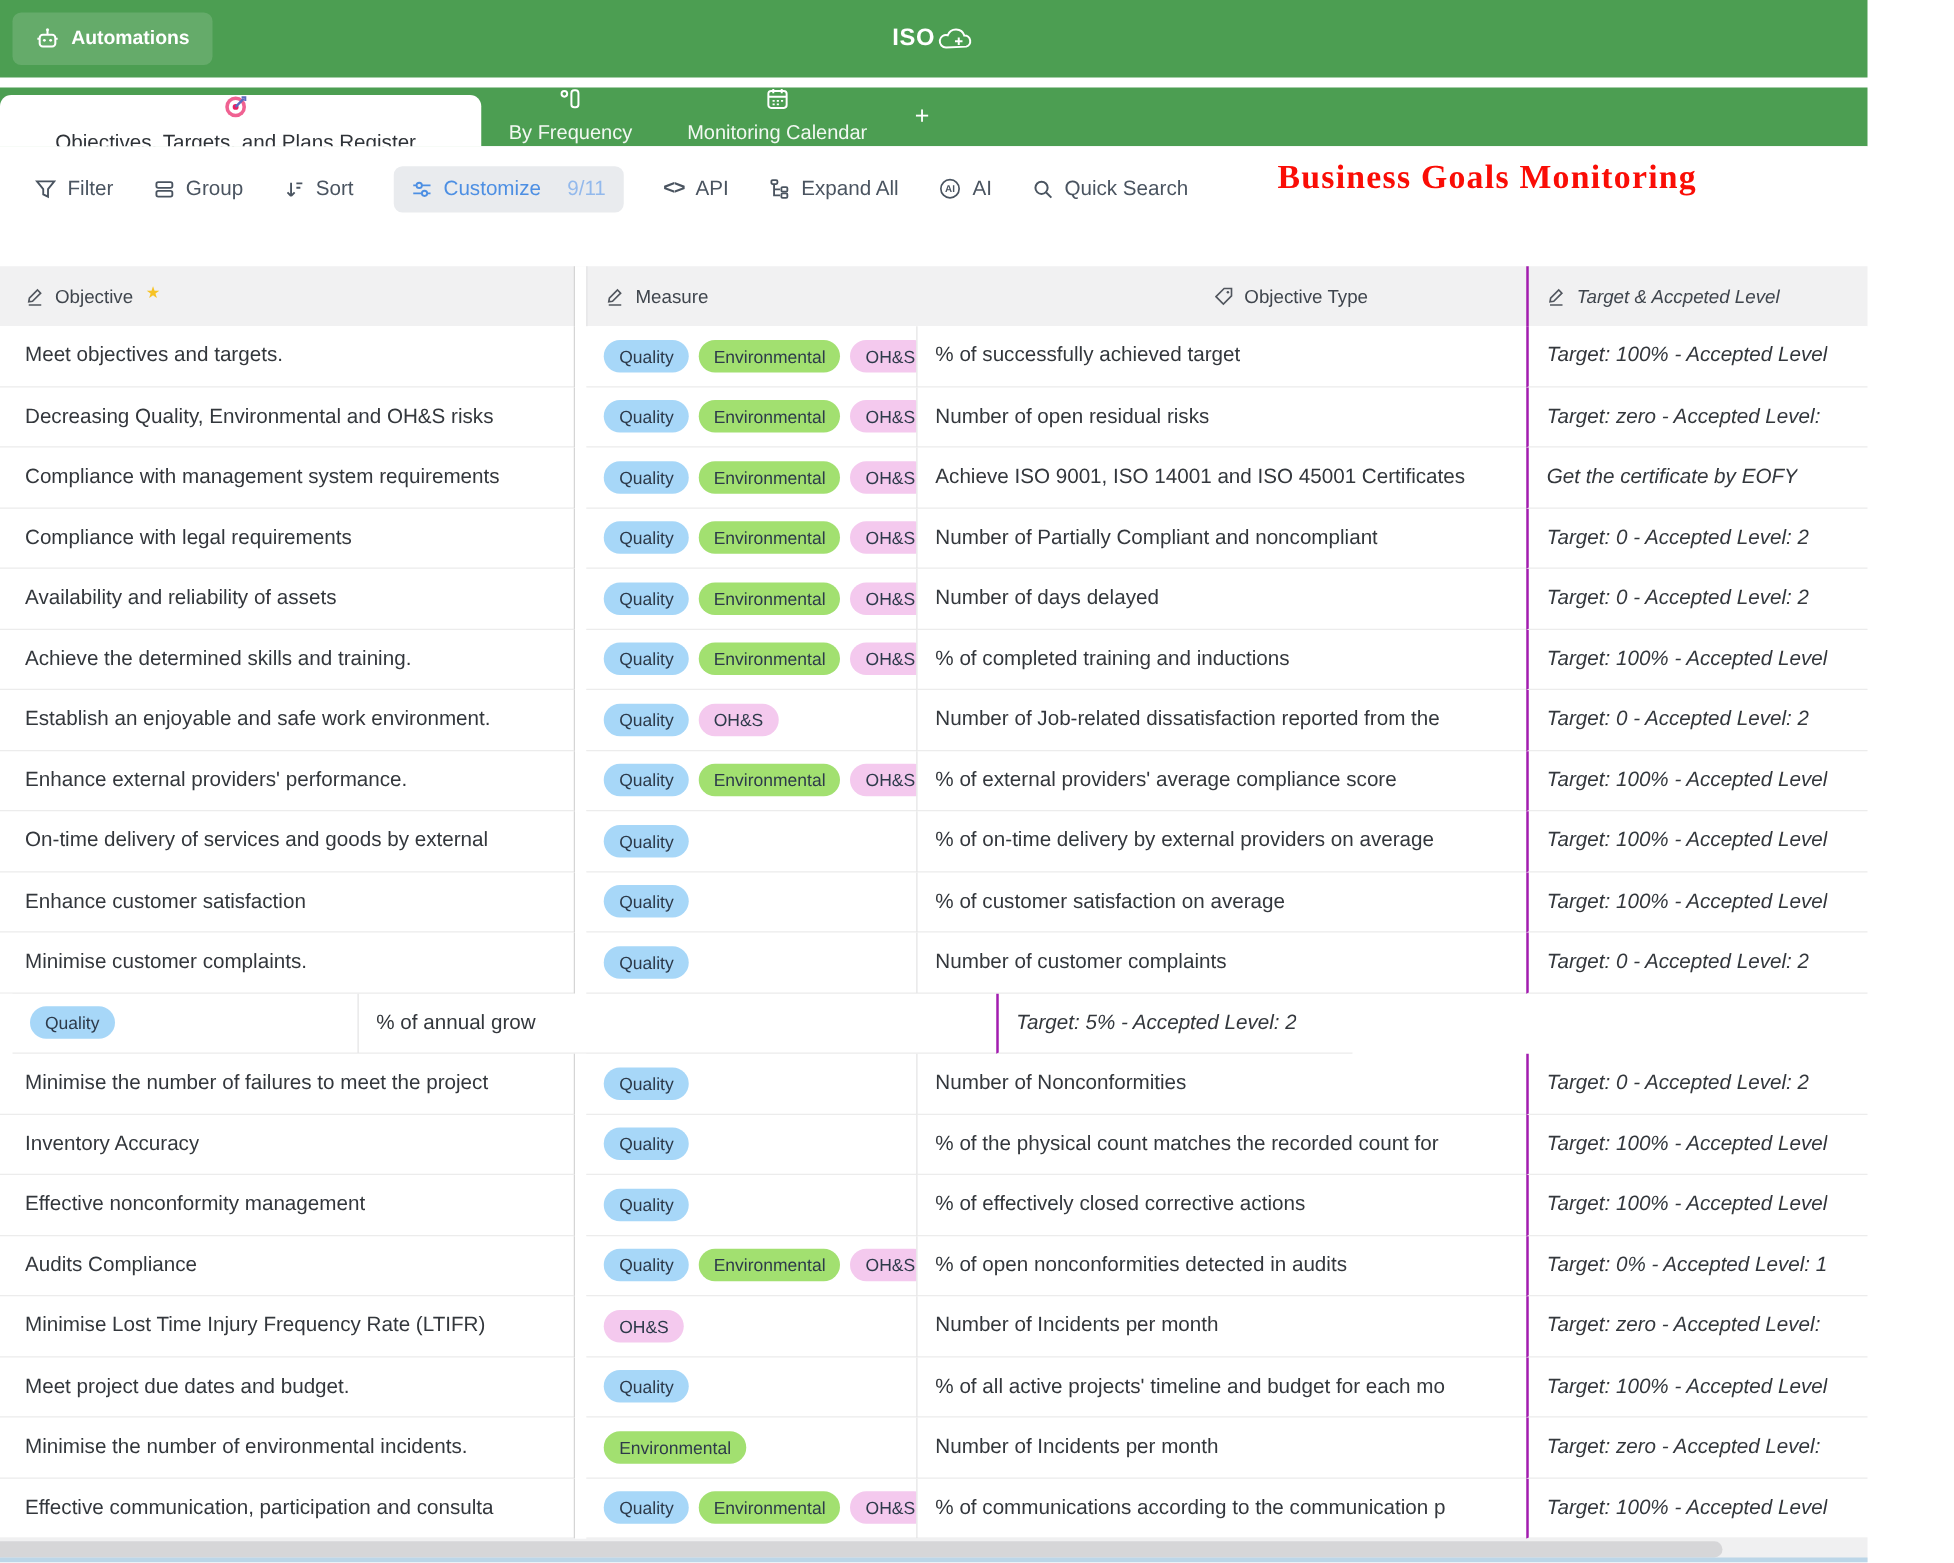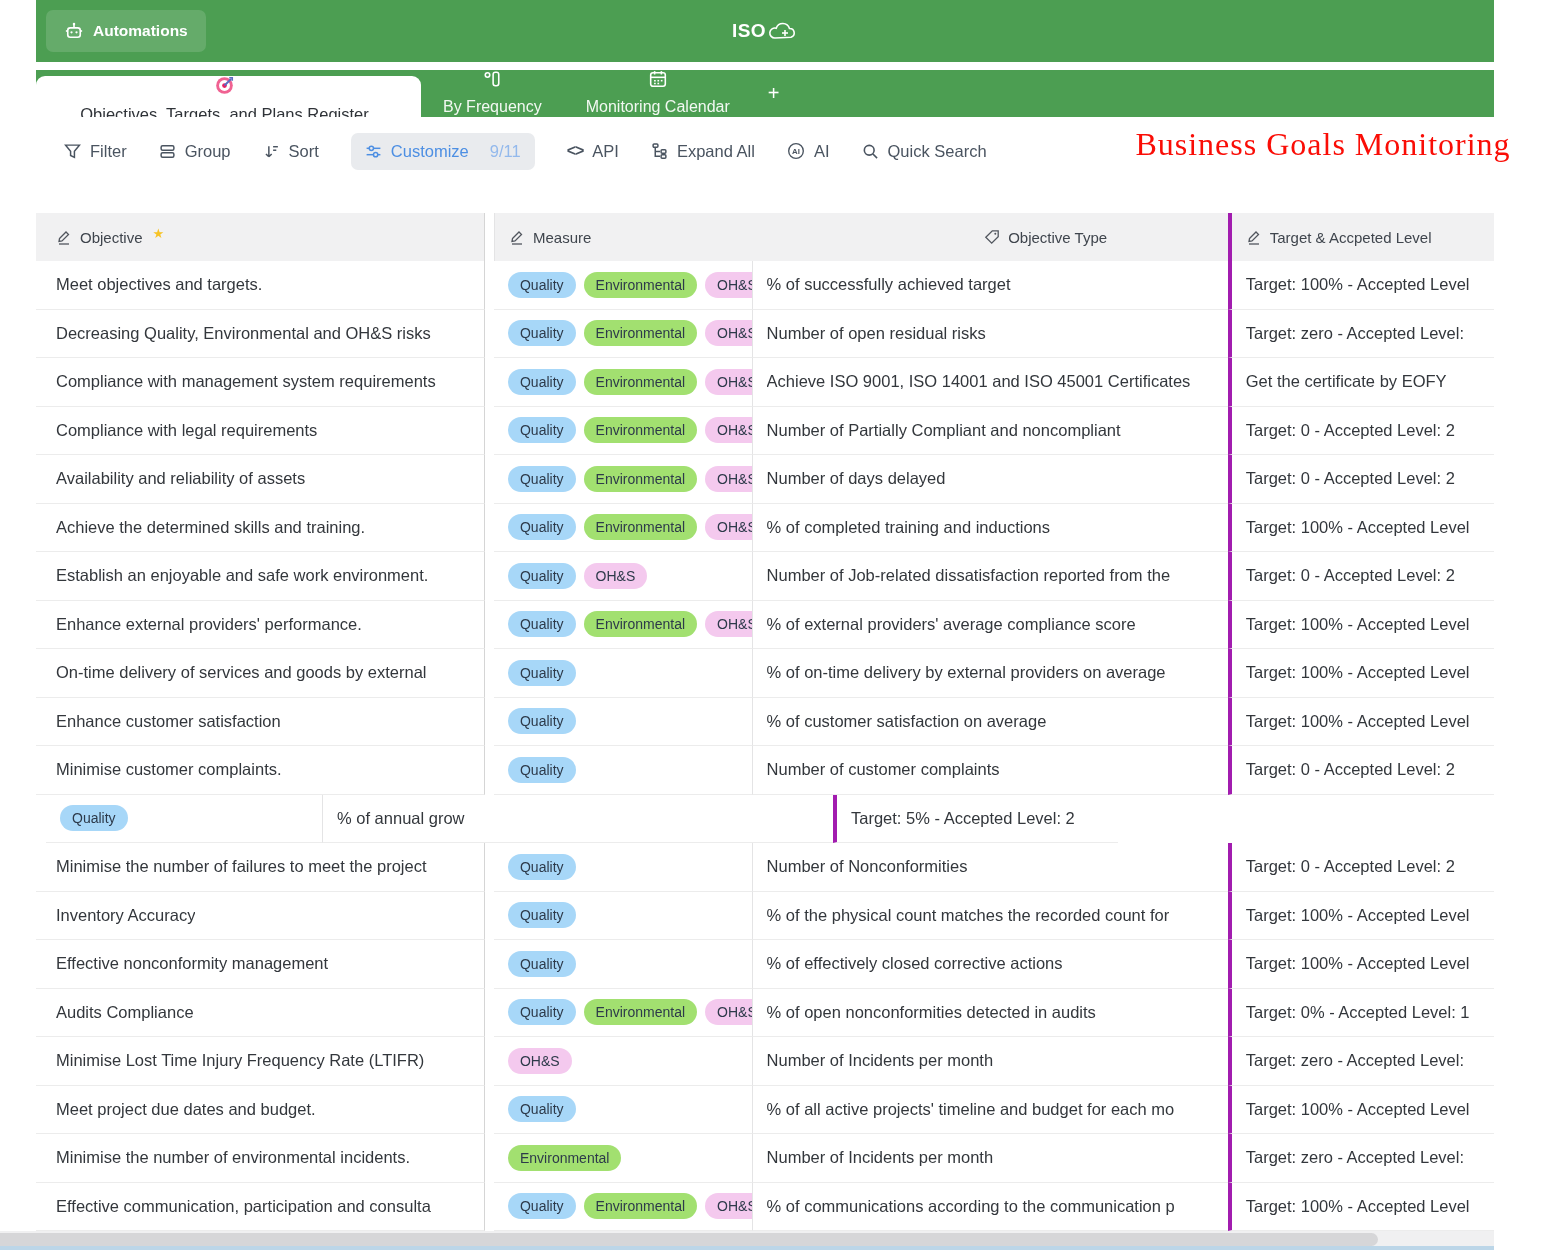--- a/index.html
+++ b/index.html
@@ -1,18 +1,18 @@
 <!DOCTYPE html>
 <html><head>
 <meta charset="utf-8">
 <style>
   * { margin:0; padding:0; box-sizing:border-box; }
   html,body { width:1563px; height:1250px; overflow:hidden; }
   body { font-family:"Liberation Sans", sans-serif; background:#fff; }
-  .app { position:relative; width:1494px; height:1250px; background:#fff;padding-left:36px; }
+  .app { position:relative; width:1494px; height:1250px; background:#fff; }
 
   
   .topbar { height:62px; background:#4C9E52; display:flex; align-items:center; position:relative; }
   .automations-btn { margin-left:10px; height:42px; padding:0 18px; background:rgba(255,255,255,0.14);
     border:none; border-radius:7px; display:flex; align-items:center; gap:9px; cursor:pointer; }
   .automations-btn span { color:#fff; font-size:15.5px; font-weight:700; }
   .logo { position:absolute; left:0; right:0; top:0; bottom:0; display:flex; align-items:center; justify-content:center; gap:2px; pointer-events:none; }
   .logo-text { color:#fff; font-weight:800; font-size:19px; letter-spacing:0.5px; }
   .white-gap { height:8px; background:#fff; }
 
@@ -23,35 +23,35 @@
   .tab-plus { font-size:20px; color:#fff; padding:0 16px; display:flex; align-items:center; cursor:pointer; }
 
   
   .toolbar { height:68px; background:#fff; display:flex; align-items:center; padding-left:28px; gap:32px; position:relative; }
   .tool { display:flex; align-items:center; gap:9px; color:#4A5460; font-size:16.5px; cursor:pointer; white-space:nowrap; }
   .tool svg { flex:0 0 auto; }
   .tool-api-glyph { font-size:16px; font-weight:700; letter-spacing:-1px; color:#4A5460; }
   .customize { background:#E9EBEE; border-radius:7px; padding:9px 14px; color:#4D8FE3; }
   .customize .count { color:#93B9EC; margin-left:12px; }
   .annotation { position:absolute; left:1022px; top:9px; width:530px; color:#FA0D06;
-    font-family:cursive; font-size:32px; font-weight:400; letter-spacing:1px; white-space:nowrap;text-align:center; }
+    font-family:cursive; font-size:27px; font-weight:700; letter-spacing:1px; white-space:nowrap; }
 
   
   .table-wrap { margin-top:28px; }
   .thead, .tr { display:flex; align-items:stretch; }
   .thead { height:48px; background:#F1F1F2; }
   .th { display:flex; align-items:center; gap:8px; color:#3F454D; font-size:15px; }
   .th svg { flex:0 0 auto; }
   .star { color:#F7C325; font-size:13px; margin-left:2px; transform:translateY(-4px); }
 
   .col-obj     { width:481px; padding-left:20px; border-right:1px solid #D5D5D5; }
   .col-gap     { width:10px; background:#fff; }
   .col-type    { width:276px; padding-left:14px; }
   .col-measure { width:511px; padding-left:14px; border-left:1px solid #E4E4E5; }
-  .col-target  { width:285px; padding-left:14px; border-left:4px solid #a21caf; }
+  .col-target  { width:285px; padding-left:14px; border-left:2px solid #a21caf;font-style:italic; }
 
   .thead .col-gap { background:#fff; }
   .tbody { background:#fff; }
   .tr { height:48.5px; background:#fff; }
   .td { display:flex; align-items:center; overflow:hidden; white-space:nowrap;
         border-bottom:1px solid #ECECEC; color:#33373C; font-size:16.5px; }
   .td.col-gap { border-bottom:none; }
   .cell-text { overflow:hidden; white-space:nowrap; }
   .pill { display:inline-block; padding:5px 12px; border-radius:14px; font-size:14px; color:#2D3A4A; margin-right:8px; white-space:nowrap; }
 

